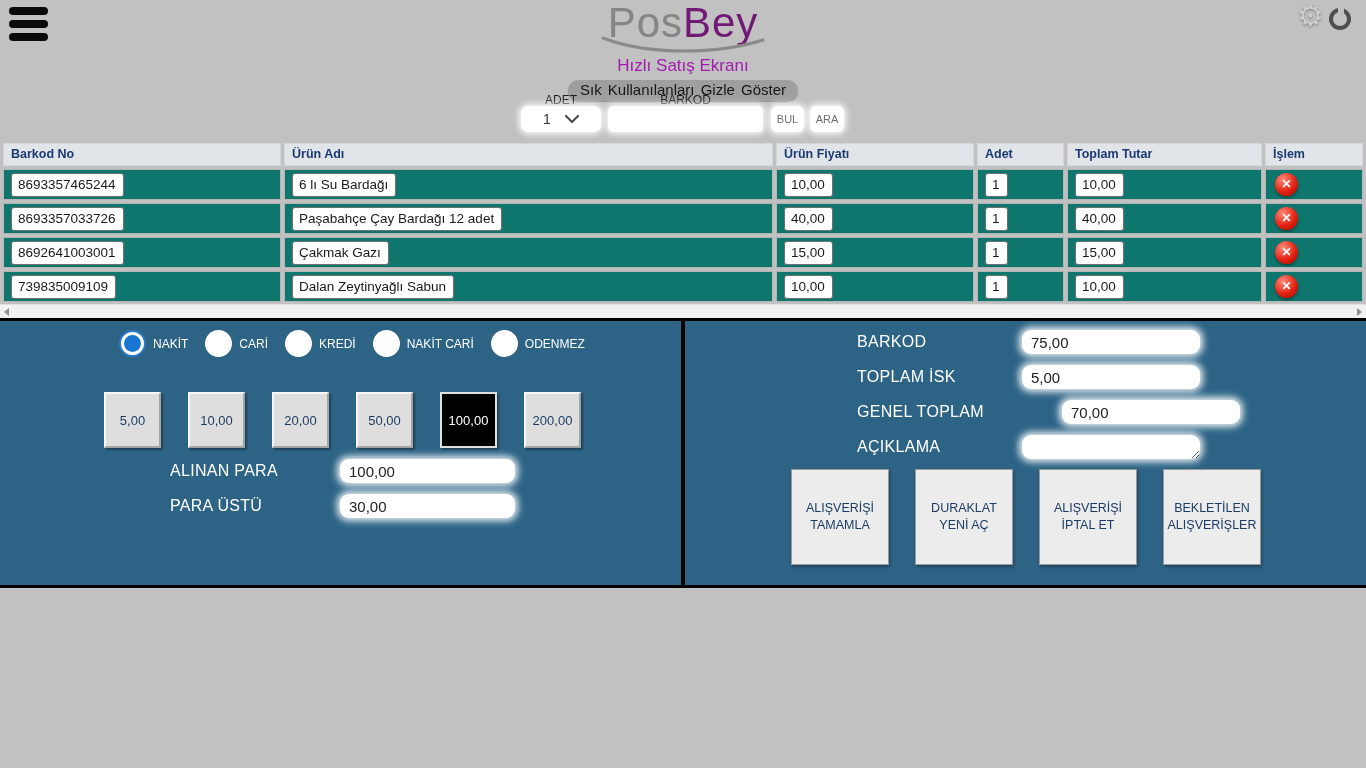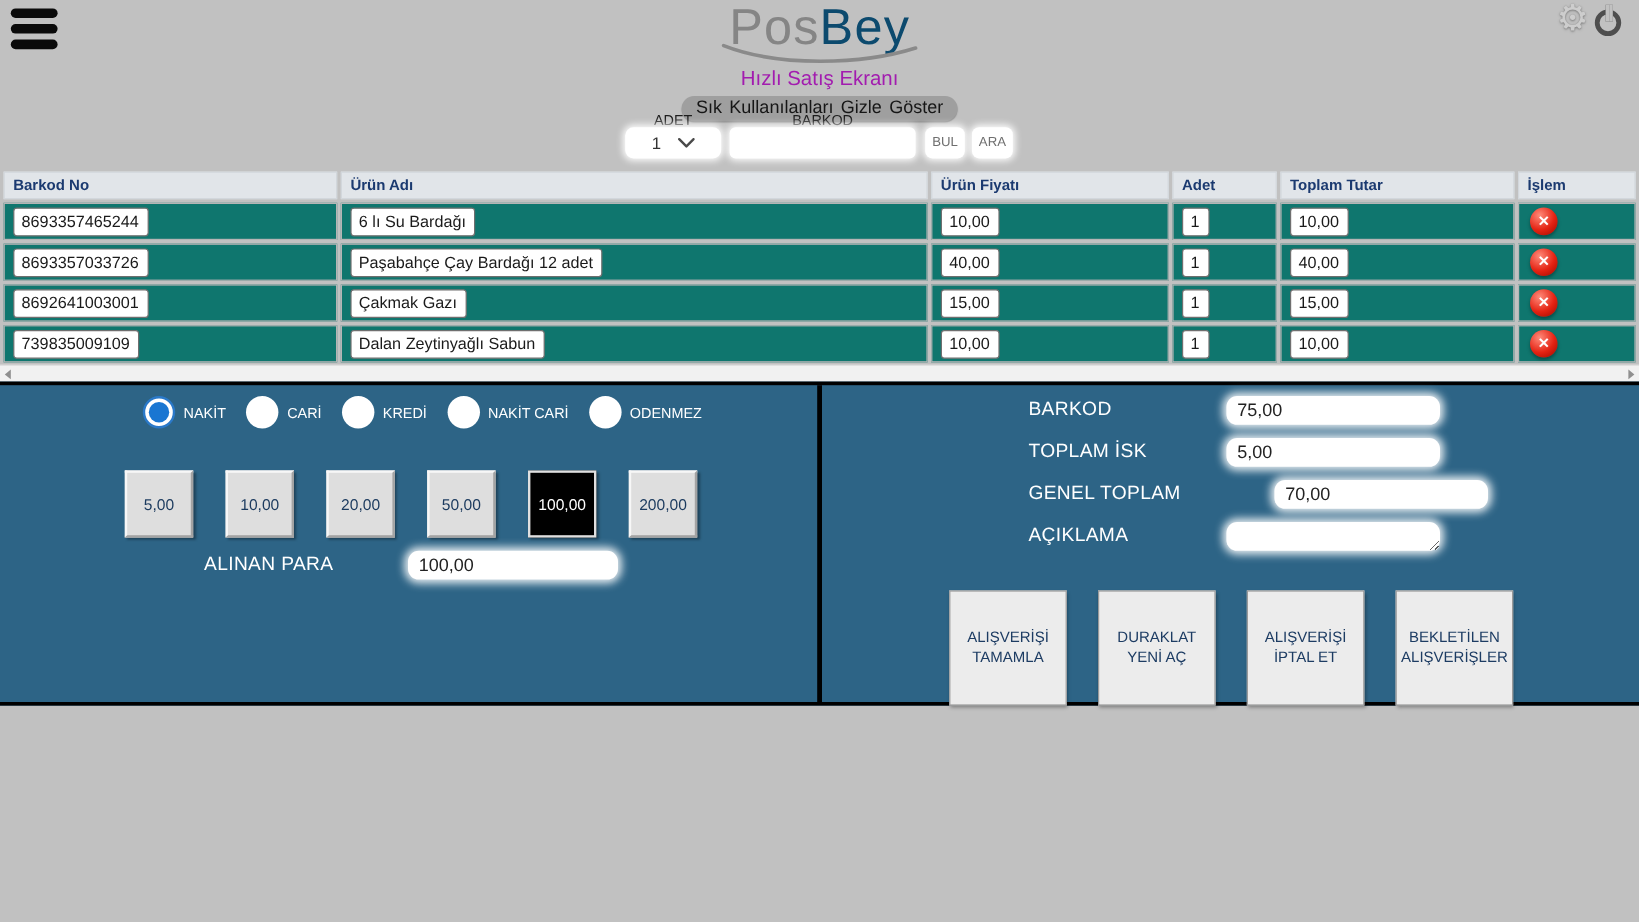--- a/index.html
+++ b/index.html
@@ -16,21 +16,21 @@
                 border:4px solid #4e4e4e; border-radius:50%; }
   .power-bar  { position:absolute; left:50%; top:-1px; transform:translateX(-50%);
                 width:4px; height:14px; background:#4e4e4e;
                 border-left:3px solid #c1c1c1; border-right:3px solid #c1c1c1; }
 
   
   .header-center { position:absolute; left:0; top:0; width:100%; text-align:center; }
   .logo { display:inline-block; margin-top:2px; }
   .logo-text { font-size:42px; letter-spacing:1px; line-height:42px; }
   .logo-pos { color:#858585; }
-  .logo-bey { color:#0c4a6e;margin-top:37px; }
+  .logo-bey { color:#701a75;margin-top:37px; }
   .logo-swoosh { display:block; margin:-8px auto 0 auto; }
   .page-title { font-size:17px; font-weight:normal; color:#a21caf; margin-top:2px; }
   .favorites-pill { display:inline-block; margin-top:4px; background:#9f9f9f; border-radius:11px;
                     padding:1px 12px 3px 12px; font-size:15px; color:#161616; cursor:pointer;
                     box-shadow:0 1px 1px rgba(0,0,0,.25); word-spacing:2px; }
 
   
   .ctl-label { position:absolute; top:93px; font-size:12px; color:#1d1d1d; text-align:center; }
   .adet-label { left:521px; width:80px; }
   .barkod-label { left:608px; width:155px; }
@@ -106,21 +106,21 @@
 
   
   .summary-row { position:absolute; left:172px; display:flex; align-items:flex-start; }
   .summary-row.r0 { top:9px; }  .summary-row.r1 { top:44px; }
   .summary-row.r2 { top:79px;gap:40px; } .summary-row.r3 { top:114px; }
   .summary-label { width:165px; font-size:16px; color:#fff; letter-spacing:.3px; padding-top:3px; }
   .summary-input { width:178px; }
   textarea.glow-input { resize:both; height:24px; width:178px; font-size:13px; padding-top:3px; }
 
   
-  .action-buttons { position:absolute; left:106px; top:171px; display:flex; gap:26px;border-radius:17px; }
+  .action-buttons { position:absolute; left:106px; top:148px; display:flex; gap:26px;border-radius:17px; }
   .action-button { width:98px; height:96px; background:#ececec; border:1px solid #9a9a9a;
                    color:#1d3c63; font-size:12.5px; line-height:17px;
                    display:flex; flex-direction:column; align-items:center; justify-content:center;
                    text-align:center; cursor:pointer; box-shadow:1px 2px 3px rgba(0,0,0,.35);
                    font-family:inherit; }
 </style>
 </head>
 <body>
 
 <div class="hamburger">
@@ -251,20 +251,24 @@
       <div class="denom-button">20,00</div>
       <div class="denom-button">50,00</div>
       <div class="denom-button selected">100,00</div>
       <div class="denom-button">200,00</div>
     </div>
 
     <div class="money-row alinan">
       <span class="money-label">ALINAN PARA</span>
       <input class="glow-input" type="text" value="100,00" style="">
     </div>
+    <div class="money-row ustu">
+      <span class="money-label">PARA ÜSTÜ</span>
+      <input class="glow-input" type="text" value="30,00" style="">
+    </div>
   </div>
 
   <div class="panel-divider"></div>
 
   <div class="panel-right">
     <div class="summary-row r0">
       <span class="summary-label">BARKOD</span>
       <input class="glow-input summary-input" type="text" value="75,00" style="">
     </div>
     <div class="summary-row r1">

